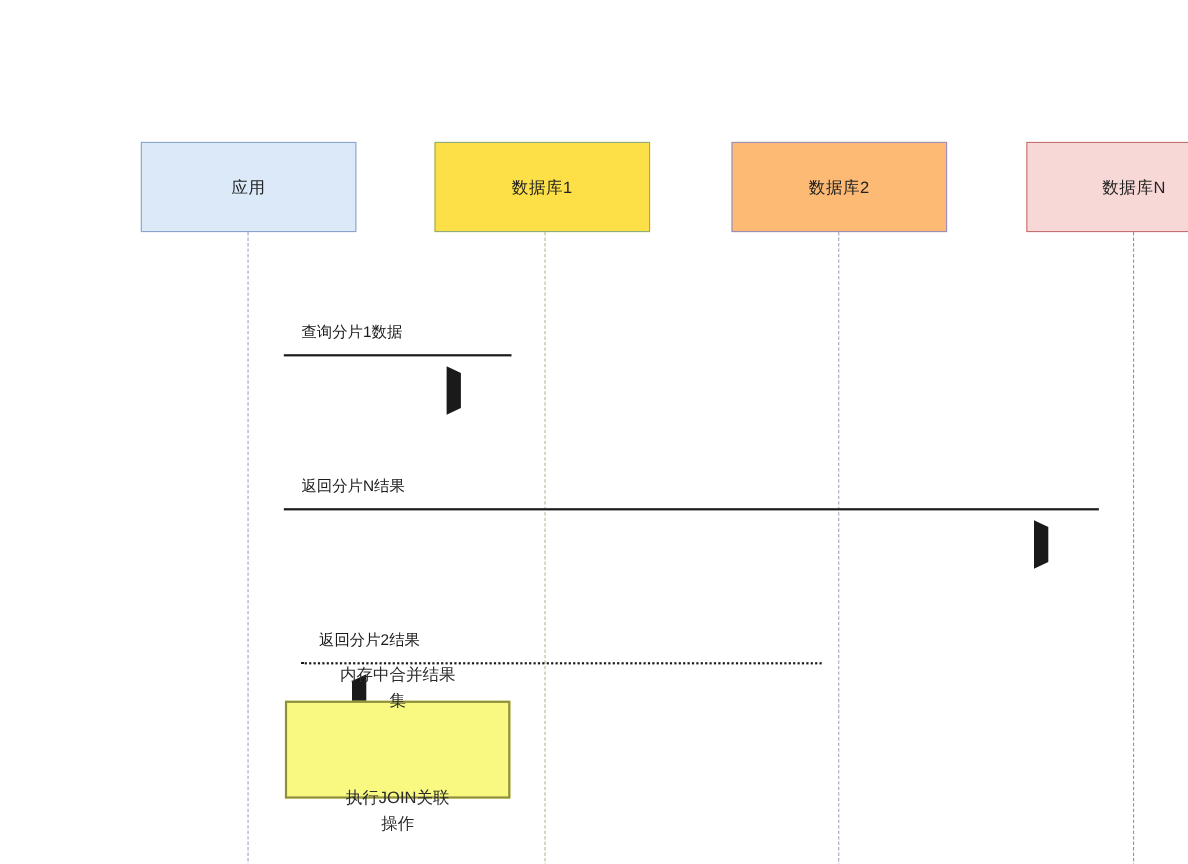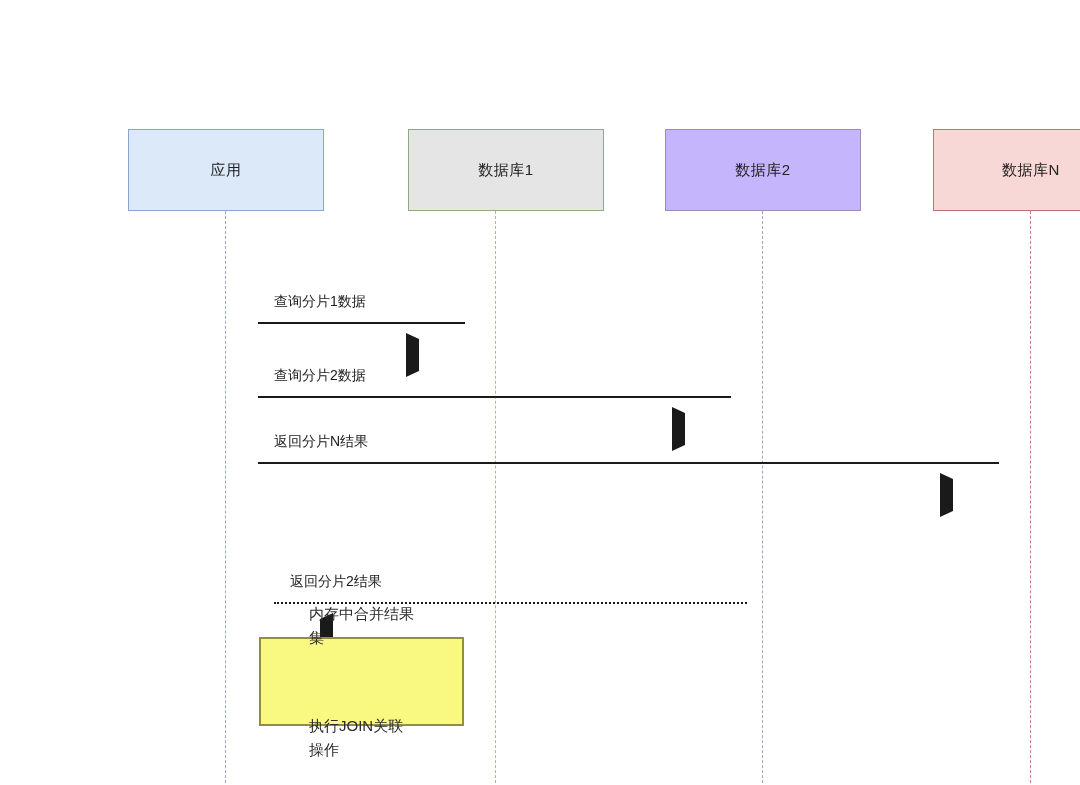--- a/index.html
+++ b/index.html
@@ -69,59 +69,53 @@
     width: 205px;
     height: 89px;
     border: 2px solid #8f8f3c;
     display: flex;
     flex-direction: column;
     align-items: center;
     justify-content: center;
     font-size: 15px;
     line-height: 24px;
     color: #2b2b2b;
-    text-align: left;
+    text-align: center;
   }
 </style>
 </head>
 <body>
 
 <div class="canvas">
 
   <div class="participant" style="left: 32px; background-color: rgb(219, 233, 249); border-color: rgb(138, 166, 204);">
     <span>应用</span>
   </div>
-  <div class="participant" style="left: 312px; background-color: #e5e5e5; border-color: rgb(143, 172, 128);">
+  <div class="participant" style="left: 299px; background-color: #fde047; border-color: rgb(143, 172, 128);">
     <span>数据库1</span>
   </div>
-  <div class="participant" style="left: 569px; background-color: #c4b5fd; border-color: rgb(156, 140, 186);">
+  <div class="participant" style="left: 569px; background-color: #fdba74; border-color: rgb(156, 140, 186);">
     <span>数据库2</span>
   </div>
   <div class="participant" style="left: 837px; background-color: rgb(248, 216, 214); border-color: rgb(196, 112, 110);">
     <span>数据库N</span>
   </div>
 
   <div class="lifeline" style="left: 129px; border-left-color: rgb(138, 147, 196);"></div>
   <div class="lifeline" style="left: 399px; border-left-color: rgb(168, 171, 122);"></div>
   <div class="lifeline" style="left: 666px; border-left-color: rgb(154, 143, 188);"></div>
   <div class="lifeline" style="left: 934px; border-left-color: rgb(185, 106, 109);"></div>
 
   <div class="message solid" style="left:130px;top:146px;width:271px">
     <div class="msg-label">查询分片1数据</div>
     <div class="msg-line" style="border-top-color: rgb(26, 26, 26);">
       <span class="arrowhead right" style="border-left-color: rgb(26, 26, 26);"></span>
     </div>
   </div>
 
-  <div class="message solid" style="left:130px;top:220px;width:537px">
-    <div class="msg-label">查询分片2数据</div>
-    <div class="msg-line" style="border-top-color: rgb(26, 26, 26);">
-      <span class="arrowhead right" style="border-left-color: rgb(26, 26, 26);"></span>
-    </div>
-  </div>
 
   <div class="message solid" style="left:130px;top:286px;width:805px">
     <div class="msg-label">返回分片N结果</div>
     <div class="msg-line" style="border-top-color: rgb(26, 26, 26);">
       <span class="arrowhead right" style="border-left-color: rgb(26, 26, 26);"></span>
     </div>
   </div>
 
 
   <div class="message dotted" style="left:146px;top:426px;width:537px">

